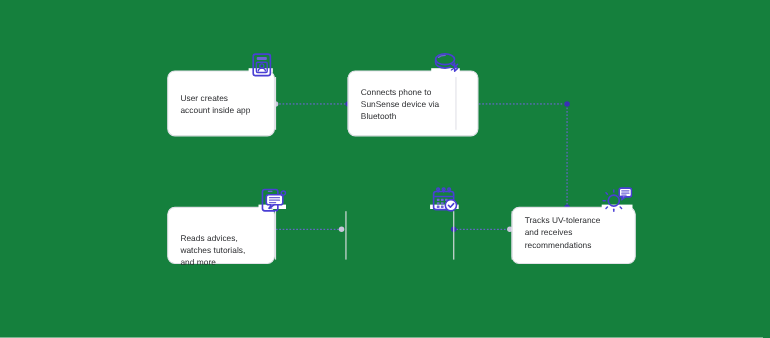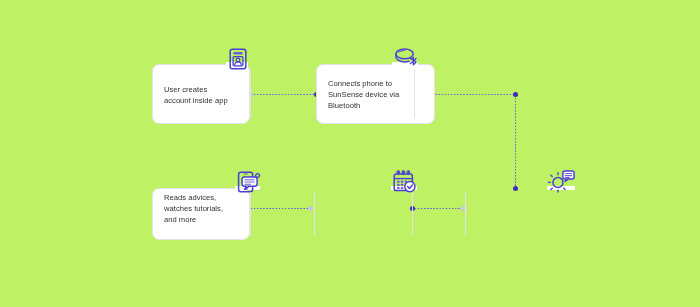--- a/index.html
+++ b/index.html
@@ -4,21 +4,21 @@
 <style>
   html, body {
     margin: 0;
     padding: 0;
     background: #ffffff;
   }
   #canvas {
     position: relative;
     width: 700px;
     height: 307px;
-    background: #bef264;
+    background: #15803d;
     font-family: "Liberation Sans", sans-serif;
     overflow: hidden;
   }
   
   .card {
     position: absolute;
     box-sizing: border-box;
     border: 1px solid #e2e2e8;
     border-radius: 7px;
     background: #ffffff;
@@ -128,21 +128,21 @@
       <path d="M5.6 5.2c1.3-1.1 3.6-1.8 6.1-1.8" stroke="#6c63d6" stroke-width="1.1" stroke-linecap="round"></path>
       <g stroke="#4a3fd4" stroke-width="1.35" stroke-linecap="round" stroke-linejoin="round">
         <path d="M20.3 10.2v7.6l2.7-2.6-4-3.9"></path>
         <path d="M20.3 14.0l2.7-2.6"></path>
       </g>
       <path d="M17.3 11.4l2.1 1.3M17.3 16.6l2.1-1.3" stroke="#4a3fd4" stroke-width="1.2" stroke-linecap="round"></path>
     </svg>
   </div>
 
   <div class="card" style="left:152px; top:188px; width:98px; height:52px;">
-    <div class="card-text" style="left:11px; top:3px; width:88px;">Reads advices,
+    <div class="card-text" style="left:11px; top:22px; width:88px;">Reads advices,
 watches tutorials,
 and more</div>
   </div>
   <div class="notch" style="left:235px; top:186px; width:25px; height:4px;"></div>
   <div class="icon" style="left:237px; top:171px;">
     <svg width="24" height="22" viewBox="0 0 24 22" fill="none">
       <rect x="1.6" y="1.3" width="14.0" height="19.4" rx="2.1" stroke="#4a3fd4" stroke-width="1.5"></rect>
       <path d="M7.1 18.2h3.0" stroke="#6c63d6" stroke-width="1.2" stroke-linecap="round"></path>
       <path d="M7.0 3.0h3.2" stroke="#6c63d6" stroke-width="1.1" stroke-linecap="round"></path>
       <rect x="5.1" y="6.0" width="15.0" height="9.2" rx="2.1" fill="#ffffff" stroke="#4a3fd4" stroke-width="1.45"></rect>
@@ -174,20 +174,25 @@
         <rect x="5.1" y="13.8" width="2.5" height="2.1" rx="0.4"></rect>
         <rect x="8.8" y="13.8" width="2.5" height="2.1" rx="0.4"></rect>
         <rect x="5.1" y="16.9" width="2.5" height="2.1" rx="0.4"></rect>
         <rect x="8.8" y="16.9" width="2.5" height="2.1" rx="0.4"></rect>
       </g>
       <circle cx="17.9" cy="16.6" r="5.1" fill="#ffffff" stroke="#4a3fd4" stroke-width="1.45"></circle>
       <path d="M15.7 16.6l1.7 1.8 3.0-3.3" stroke="#4a3fd4" stroke-width="1.45" stroke-linecap="round" stroke-linejoin="round"></path>
     </svg>
   </div>
 
+  <div class="card" style="left:465px; top:188px; width:113px; height:52px;">
+    <div class="card-text" style="left:11px; top:6px; width:100px;">Tracks UV-tolerance
+and receives
+recommendations</div>
+  </div>
   <div class="notch" style="left:547px; top:186px; width:28px; height:4px;"></div>
   <div class="icon" style="left:547px; top:170px;">
     <svg width="28" height="23" viewBox="0 0 28 23" fill="none">
       <circle cx="11.0" cy="12.4" r="5.0" stroke="#4a3fd4" stroke-width="1.5"></circle>
       <g stroke="#4a3fd4" stroke-width="1.35" stroke-linecap="round">
         <path d="M11.0 4.6V2.7"></path>
         <path d="M11.0 22.1v-1.9"></path>
         <path d="M3.2 12.4H1.3"></path>
         <path d="M5.2 6.6L3.9 5.3"></path>
         <path d="M5.2 18.2l-1.3 1.3"></path>

